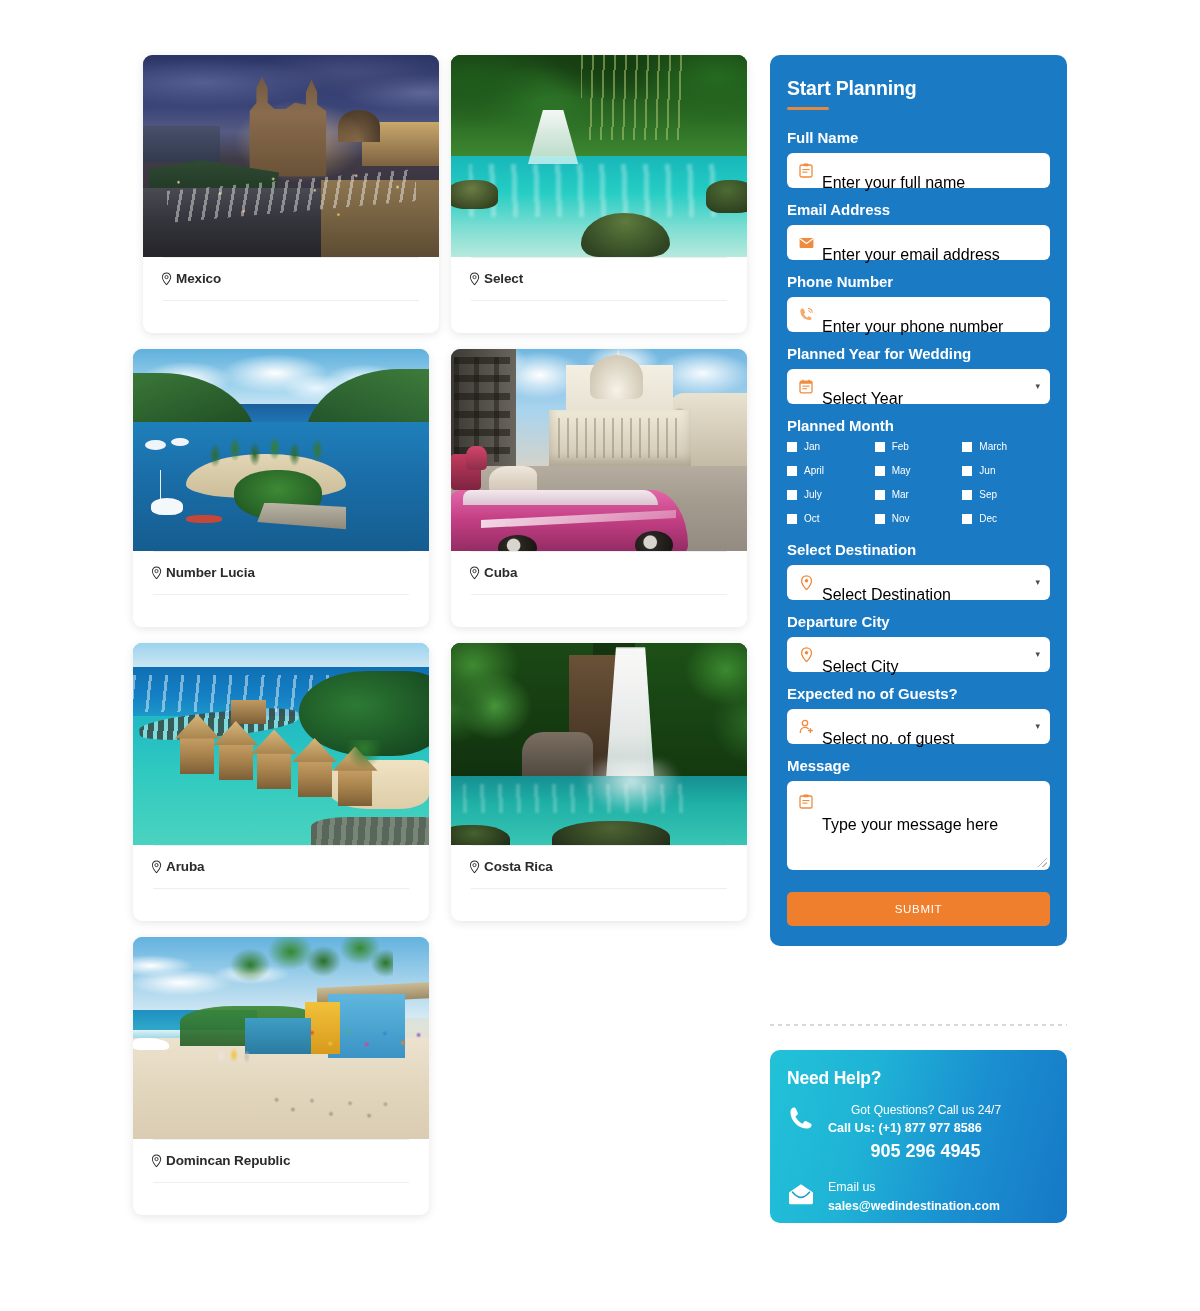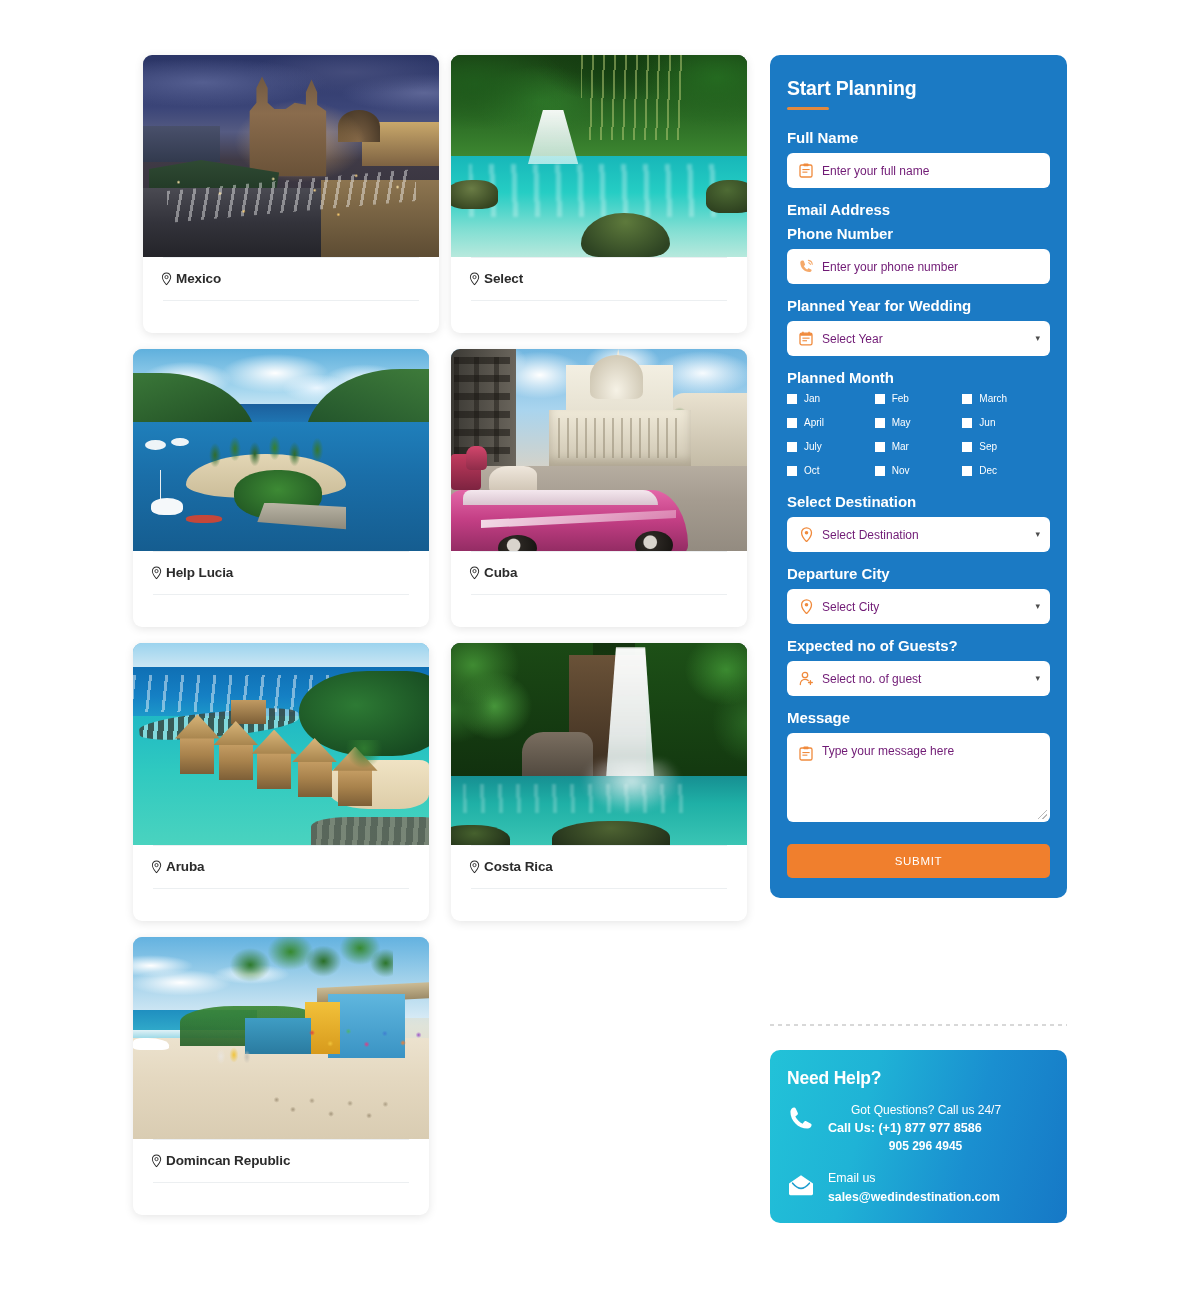--- a/index.html
+++ b/index.html
@@ -423,24 +423,25 @@
     height: 35px;
     display: flex;
     align-items: center;
     padding: 0 10px 0 11px;
     margin-bottom: 13px;
   }
   .input-wrap.select-wrap { margin-bottom: 13px; }
   .field-icon { flex: 0 0 16px; width:16px; height:16px; margin-right: 8px; display:flex; align-items:center; justify-content:center; }
   .ph {
     flex: 1 1 auto;
-    font-size: 12px;
-    color: #701a75;
+    font-size: 16px;
+    color: #000000;
     white-space: nowrap;
     overflow: hidden;
+    margin-top: 24px;
   }
   .caret { flex:0 0 auto; margin-left:6px; color:#4d4d4d; font-size: 9px; line-height:1; }
 
   .months-grid {
     display: grid;
     grid-template-columns: repeat(3, 1fr);
     row-gap: 13px;
     margin-bottom: 17px;
     margin-top: 2px;
   }
@@ -505,21 +506,21 @@
   }
   .help-title {
     color: #ffffff; font-size: 17.5px; font-weight: bold;
     letter-spacing: -0.2px; margin: 0 0 13px 0;
   }
   .help-row { display:flex; align-items:flex-start; gap:13px; margin-bottom: 14px; }
   .help-ico { flex:0 0 28px; width:28px; height:28px; display:flex; align-items:center; justify-content:center; margin-top:2px; }
   .help-txt { color:#ffffff; }
   .help-line1 { font-size: 12px; line-height: 1.45; margin-left: 23px; }
   .help-line2 { font-size: 12.6px; font-weight: bold; line-height: 1.45; }
-  .help-line3 { font-size: 12px; font-weight: bold; line-height: 1.45; text-align:center; padding-left: 22px; }
+  .help-line3 { font-size: 18px; font-weight: bold; line-height: 1.45; text-align:center; padding-left: 22px; }
   .help-em1 { font-size: 12.4px; line-height: 1.55; }
   .help-em2 { font-size: 12.3px; font-weight: bold; line-height: 1.55; }
 </style>
 </head>
 <body>
 
 <div class="page">
 
   <div class="dest-grid">
 
@@ -600,21 +601,21 @@
             <div class="sl-redboat"></div>
         </div>
       </div>
       <div class="card-body">
         <div class="card-divider"></div>
         <div class="card-label">
           <svg class="pin-icon" width="11" height="14" viewBox="0 0 11 14">
               <path d="M5.5 0.6C2.9 0.6 0.9 2.6 0.9 5.1c0 3.3 4.1 7.8 4.3 8 0.2 0.2 0.5 0.2 0.7 0 0.2-0.2 4.3-4.7 4.3-8C10.1 2.6 8.1 0.6 5.5 0.6z M5.5 12.1C4.3 10.7 1.8 7.5 1.8 5.1c0-2 1.7-3.6 3.7-3.6s3.7 1.6 3.7 3.6C9.2 7.5 6.7 10.7 5.5 12.1z" fill="#2b2b2b"></path>
               <circle cx="5.5" cy="5.1" r="1.6" fill="none" stroke="#2b2b2b" stroke-width="0.9"></circle>
             </svg>
-          <span>Help Lucia</span>
+          <span>Number Lucia</span>
         </div>
         <div class="card-divider"></div>
         <div class="card-foot"></div>
       </div>
     </div>
 
     <div class="card" style="left:318px; top:294px;">
       <div class="card-img">
         <div class="art art-cuba">
           <div class="cu-clouds"></div>
@@ -767,20 +768,29 @@
             <rect x="4.4" y="0.6" width="5.2" height="2.6" rx="0.8" fill="#f08a3c"></rect>
             <rect x="3.4" y="6" width="7.2" height="1.1" fill="#f08a3c"></rect>
             <rect x="3.4" y="8.6" width="5" height="1.1" fill="#f08a3c"></rect>
           </svg>
       </span>
       <span class="ph">Enter your full name</span>
     </div>
 
     
     <div class="field-label">Email Address</div>
+    <div class="input-wrap">
+      <span class="field-icon">
+        <svg width="15" height="12" viewBox="0 0 15 12">
+            <rect x="0.6" y="1" width="13.8" height="10" rx="1.2" fill="#ef8b3e"></rect>
+            <path d="M1 1.8 L7.5 6.6 L14 1.8" fill="none" stroke="#ffffff" stroke-width="1.2"></path>
+          </svg>
+      </span>
+      <span class="ph">Enter your email address</span>
+    </div>
 
     
     <div class="field-label">Phone Number</div>
     <div class="input-wrap">
       <span class="field-icon">
         <svg width="15" height="15" viewBox="0 0 15 15">
             <path d="M3.1 1.6 C2.2 1.6 1.3 2.6 1.3 3.8 c0 5 4.2 9.3 9.1 9.3 1.2 0 2.2-0.9 2.2-1.8 0-0.4-0.2-0.6-0.5-0.8 l-2-1.1 c-0.4-0.2-0.8-0.1-1 0.2 l-0.8 1 c-1.5-0.8-2.8-2.1-3.5-3.6 l1-0.8 c0.3-0.2 0.4-0.7 0.2-1 L4.8 2.1 C4.6 1.8 4.4 1.6 4 1.6 z" fill="#f5a96a"></path>
             <path d="M9.4 1.4 c2 0.3 3.6 1.9 3.9 3.9" fill="none" stroke="#f5a96a" stroke-width="1.1" stroke-linecap="round"></path>
             <path d="M9.6 3.7 c0.9 0.2 1.6 0.9 1.8 1.8" fill="none" stroke="#f5a96a" stroke-width="1.1" stroke-linecap="round"></path>
           </svg>

